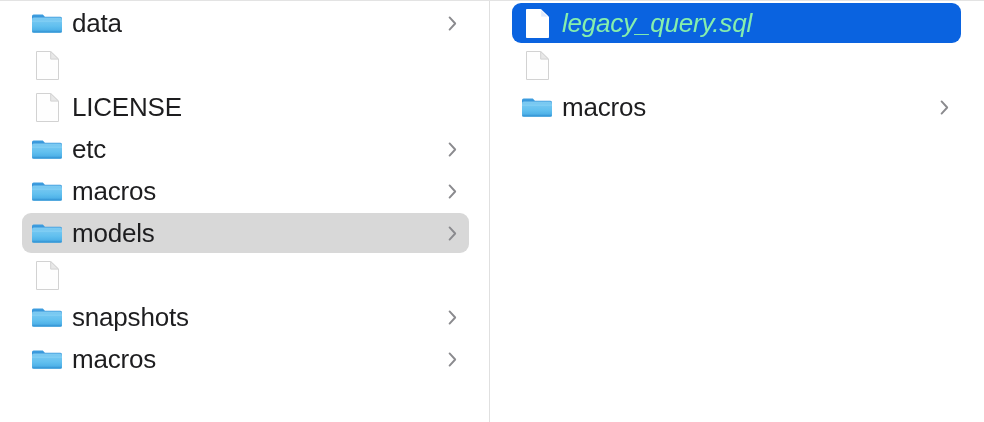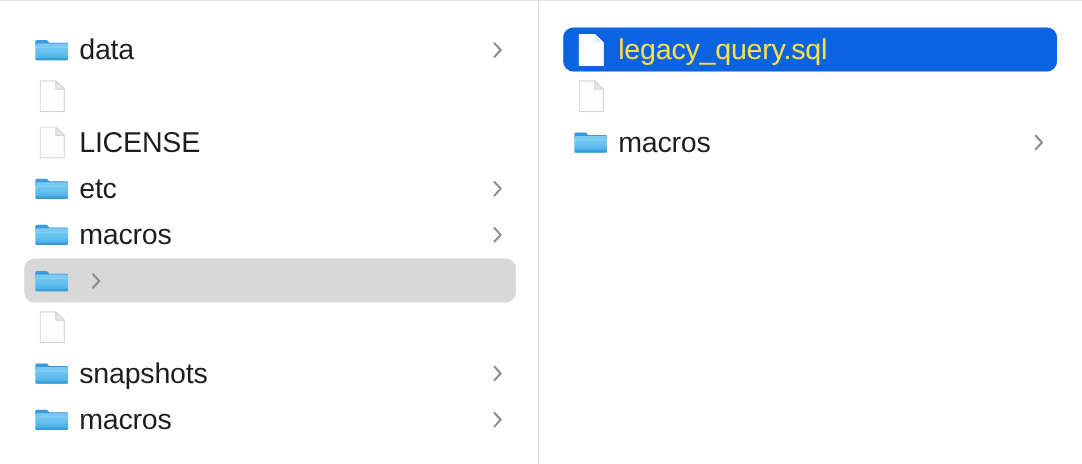--- a/index.html
+++ b/index.html
@@ -17,21 +17,21 @@
     width: 984px;
     height: 422px;
     background: #ffffff;
     display: flex;
     border-top: 1px solid #e3e3e3;
   }
 
   .column {
     position: relative;
     height: 100%;
-    padding-top: 22px;
+    padding-top: 0;
     background: #ffffff;
     overflow: hidden;
   }
   .column.col-0 { width: 490px; border-right: 1px solid #e0e0e0; }
   .column.col-1 { width: 493px; }
 
   .row {
     position: relative;
     display: flex;
     align-items: center;
@@ -61,21 +61,21 @@
   .row-label {
     flex: 1 1 auto;
     font-size: 26px;
     line-height: 30px;
     letter-spacing: -0.2px;
     color: #1d1d1f;
     white-space: nowrap;
     overflow: hidden;
     text-overflow: ellipsis;
   }
-  .row.sel-active .row-label { color: #fde047; }
+  .row.sel-active .row-label { color: #86efac; font-style: italic; }
 
   .chevron {
     flex: 0 0 auto;
     width: 14px;
     height: 20px;
     margin-left: 8px;
     display: flex;
     align-items: center;
     justify-content: center;
   }
@@ -208,20 +208,21 @@
         <stop offset="0.55" stop-color="#62c0ef"></stop>
         <stop offset="1" stop-color="#43a9e4"></stop>
       </linearGradient>
     </defs>
     <path d="M1.6 3.4h9.2l2.1 2.4h15.5a1.6 1.6 0 0 1 1.6 1.6v2.2H0V5a1.6 1.6 0 0 1 1.6-1.6z" fill="url(#fbackg)"></path>
     <rect x="0" y="6.6" width="30" height="15.2" rx="1.8" fill="url(#ffrontg)"></rect>
     <rect x="0" y="9.6" width="30" height="1.1" fill="#8bd3f5" opacity="0.75"></rect>
     <rect x="0" y="19.7" width="30" height="2.1" rx="1" fill="#2e8ccd" opacity="0.55"></rect>
   </svg>
         </span>
+        <span class="row-label">models</span>
         <span class="chevron">
   <svg width="9" height="15" viewBox="0 0 9 15">
     <path d="M1.6 1.4L7.2 7.5L1.6 13.6" fill="none" stroke="#8a8a8e" stroke-width="1.9" stroke-linecap="round" stroke-linejoin="round"></path>
   </svg>
         </span>
       </div>
       <div class="row">
         <span class="icon-wrap">
   <svg width="23" height="29" viewBox="0 0 23 29">
     <path d="M0.5 0.5h14.2L22.5 8.1V28.5H0.5z" fill="#fefefe" stroke="#d2d2d2" stroke-width="1"></path>

